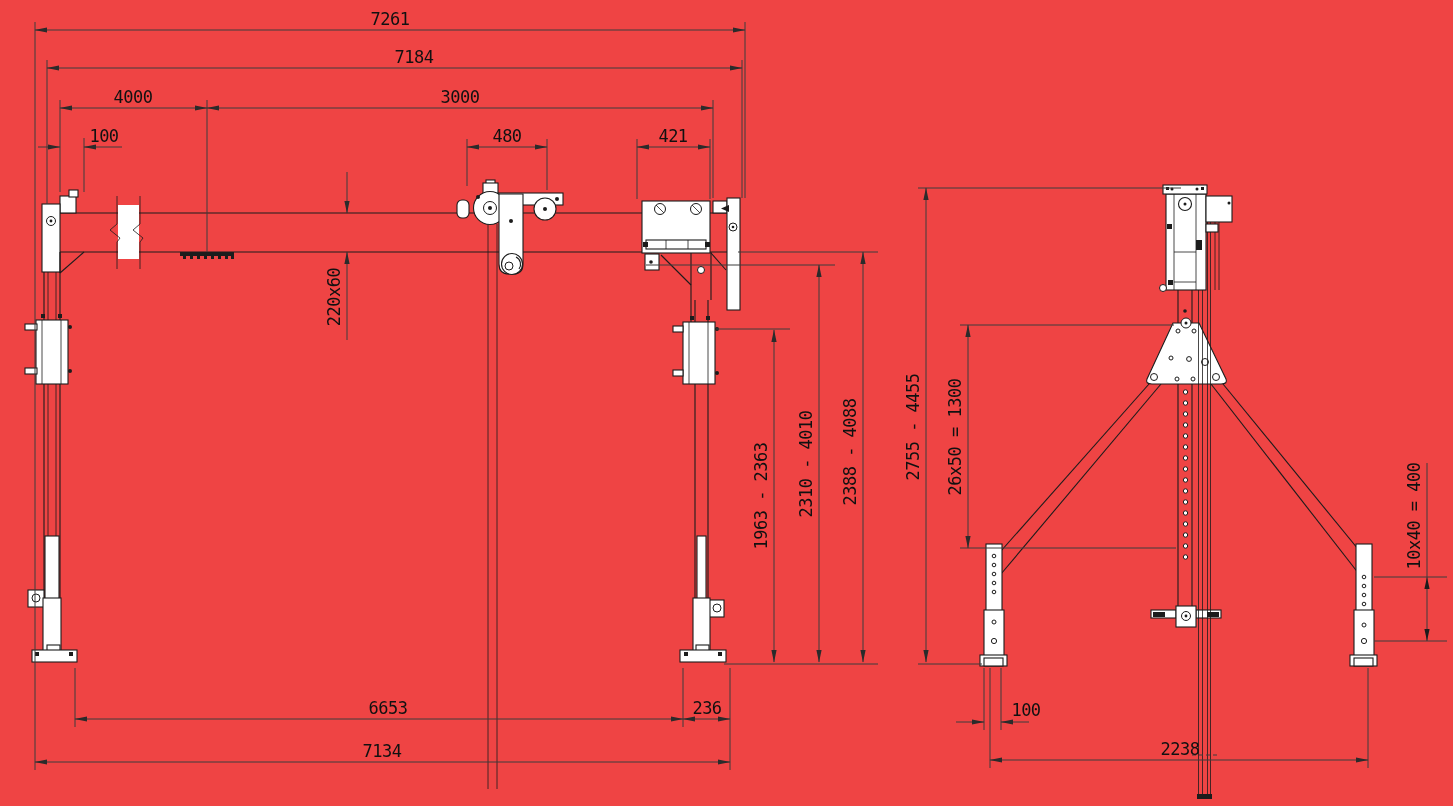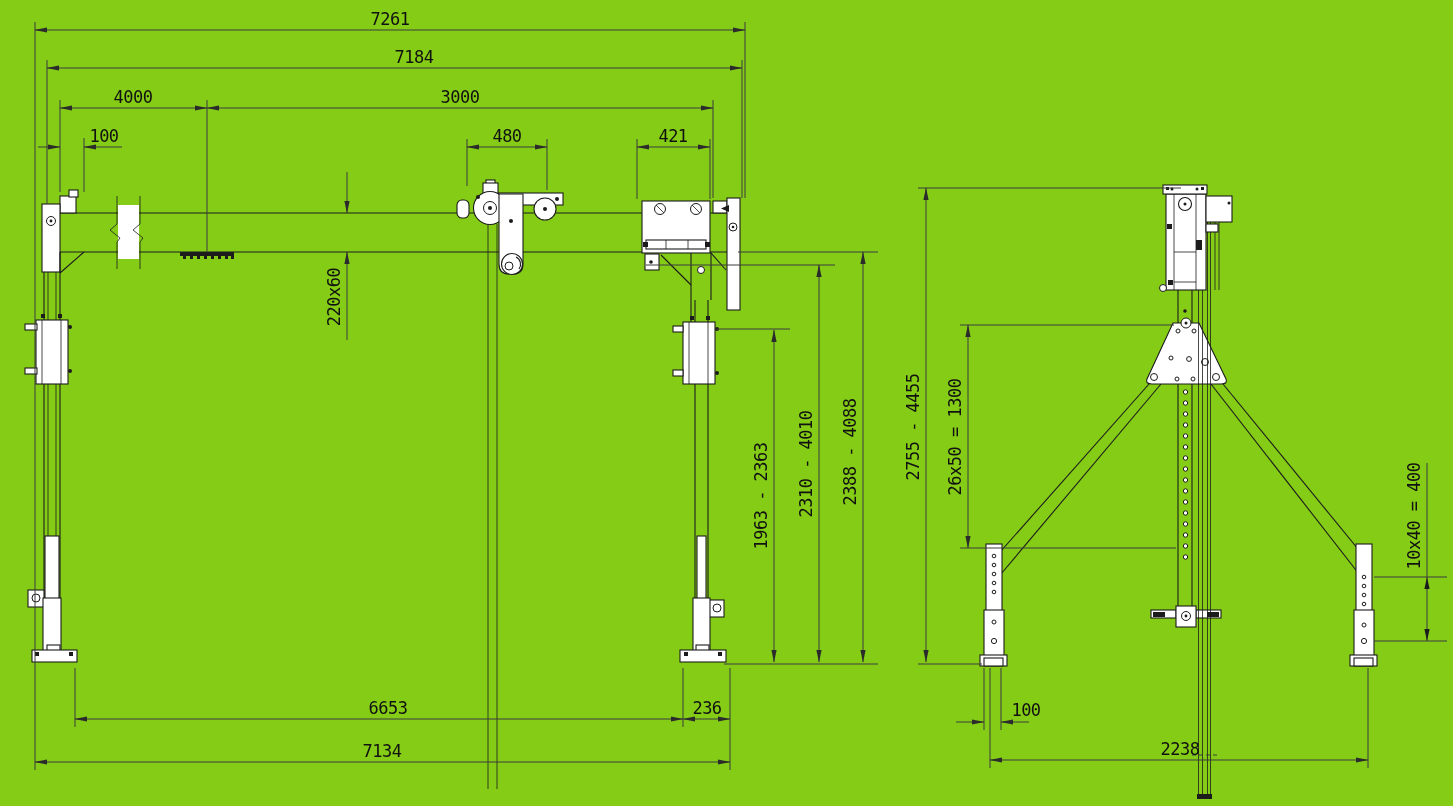--- a/index.html
+++ b/index.html
@@ -1,16 +1,16 @@
 <!DOCTYPE html>
 <html><head>
 <meta charset="utf-8">
 <style>
   html,body{margin:0;padding:0;background:#ffffff;}
-  .stage{position:relative;width:1453px;height:806px;background:#84cc16;overflow:hidden;}
+  .stage{position:relative;width:1453px;height:806px;background:#ef4444;overflow:hidden;}
   svg{display:block;}
   .obj{fill:#ffffff;stroke:#1c1c1c;stroke-width:1.1;}
   .ln{stroke:#1c1c1c;stroke-width:1.1;fill:none;}
   .thin{stroke-width:0.8;}
   .hole{fill:#ffffff;stroke:#1c1c1c;stroke-width:1;}
   .dk{fill:#1c1c1c;stroke:none;}
   .dim{stroke:#3d3d3d;stroke-width:1;fill:none;}
   text.dt{font-family:"DejaVu Sans Mono", monospace;font-size:17px;fill:#111;text-anchor:middle;letter-spacing:-0.5px;}
 </style>
 </head>

